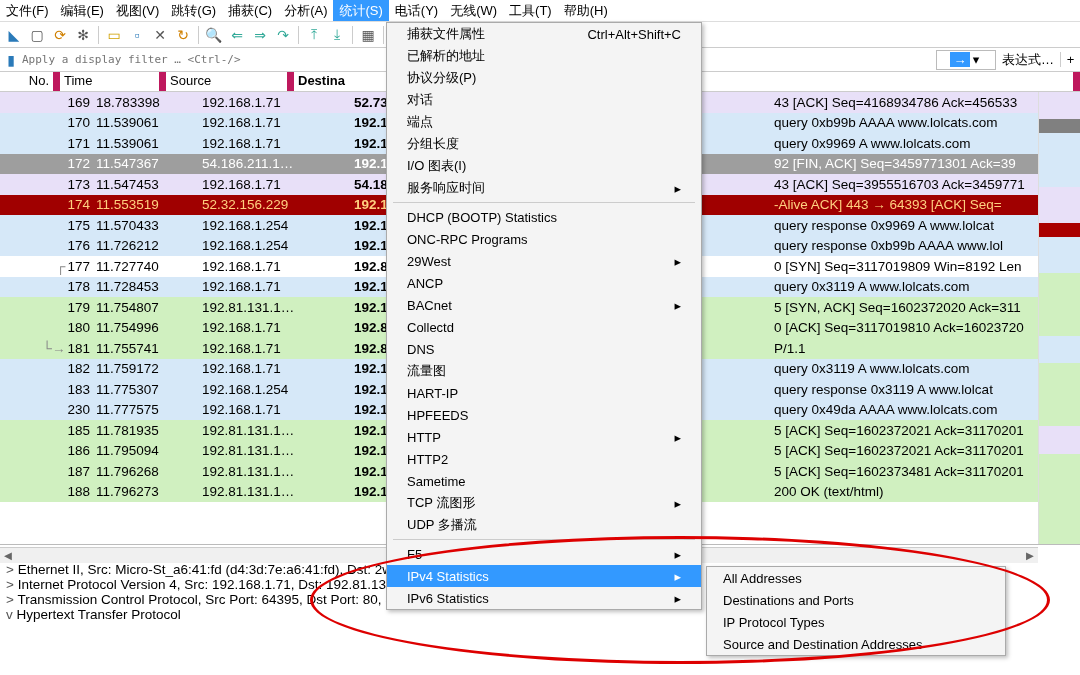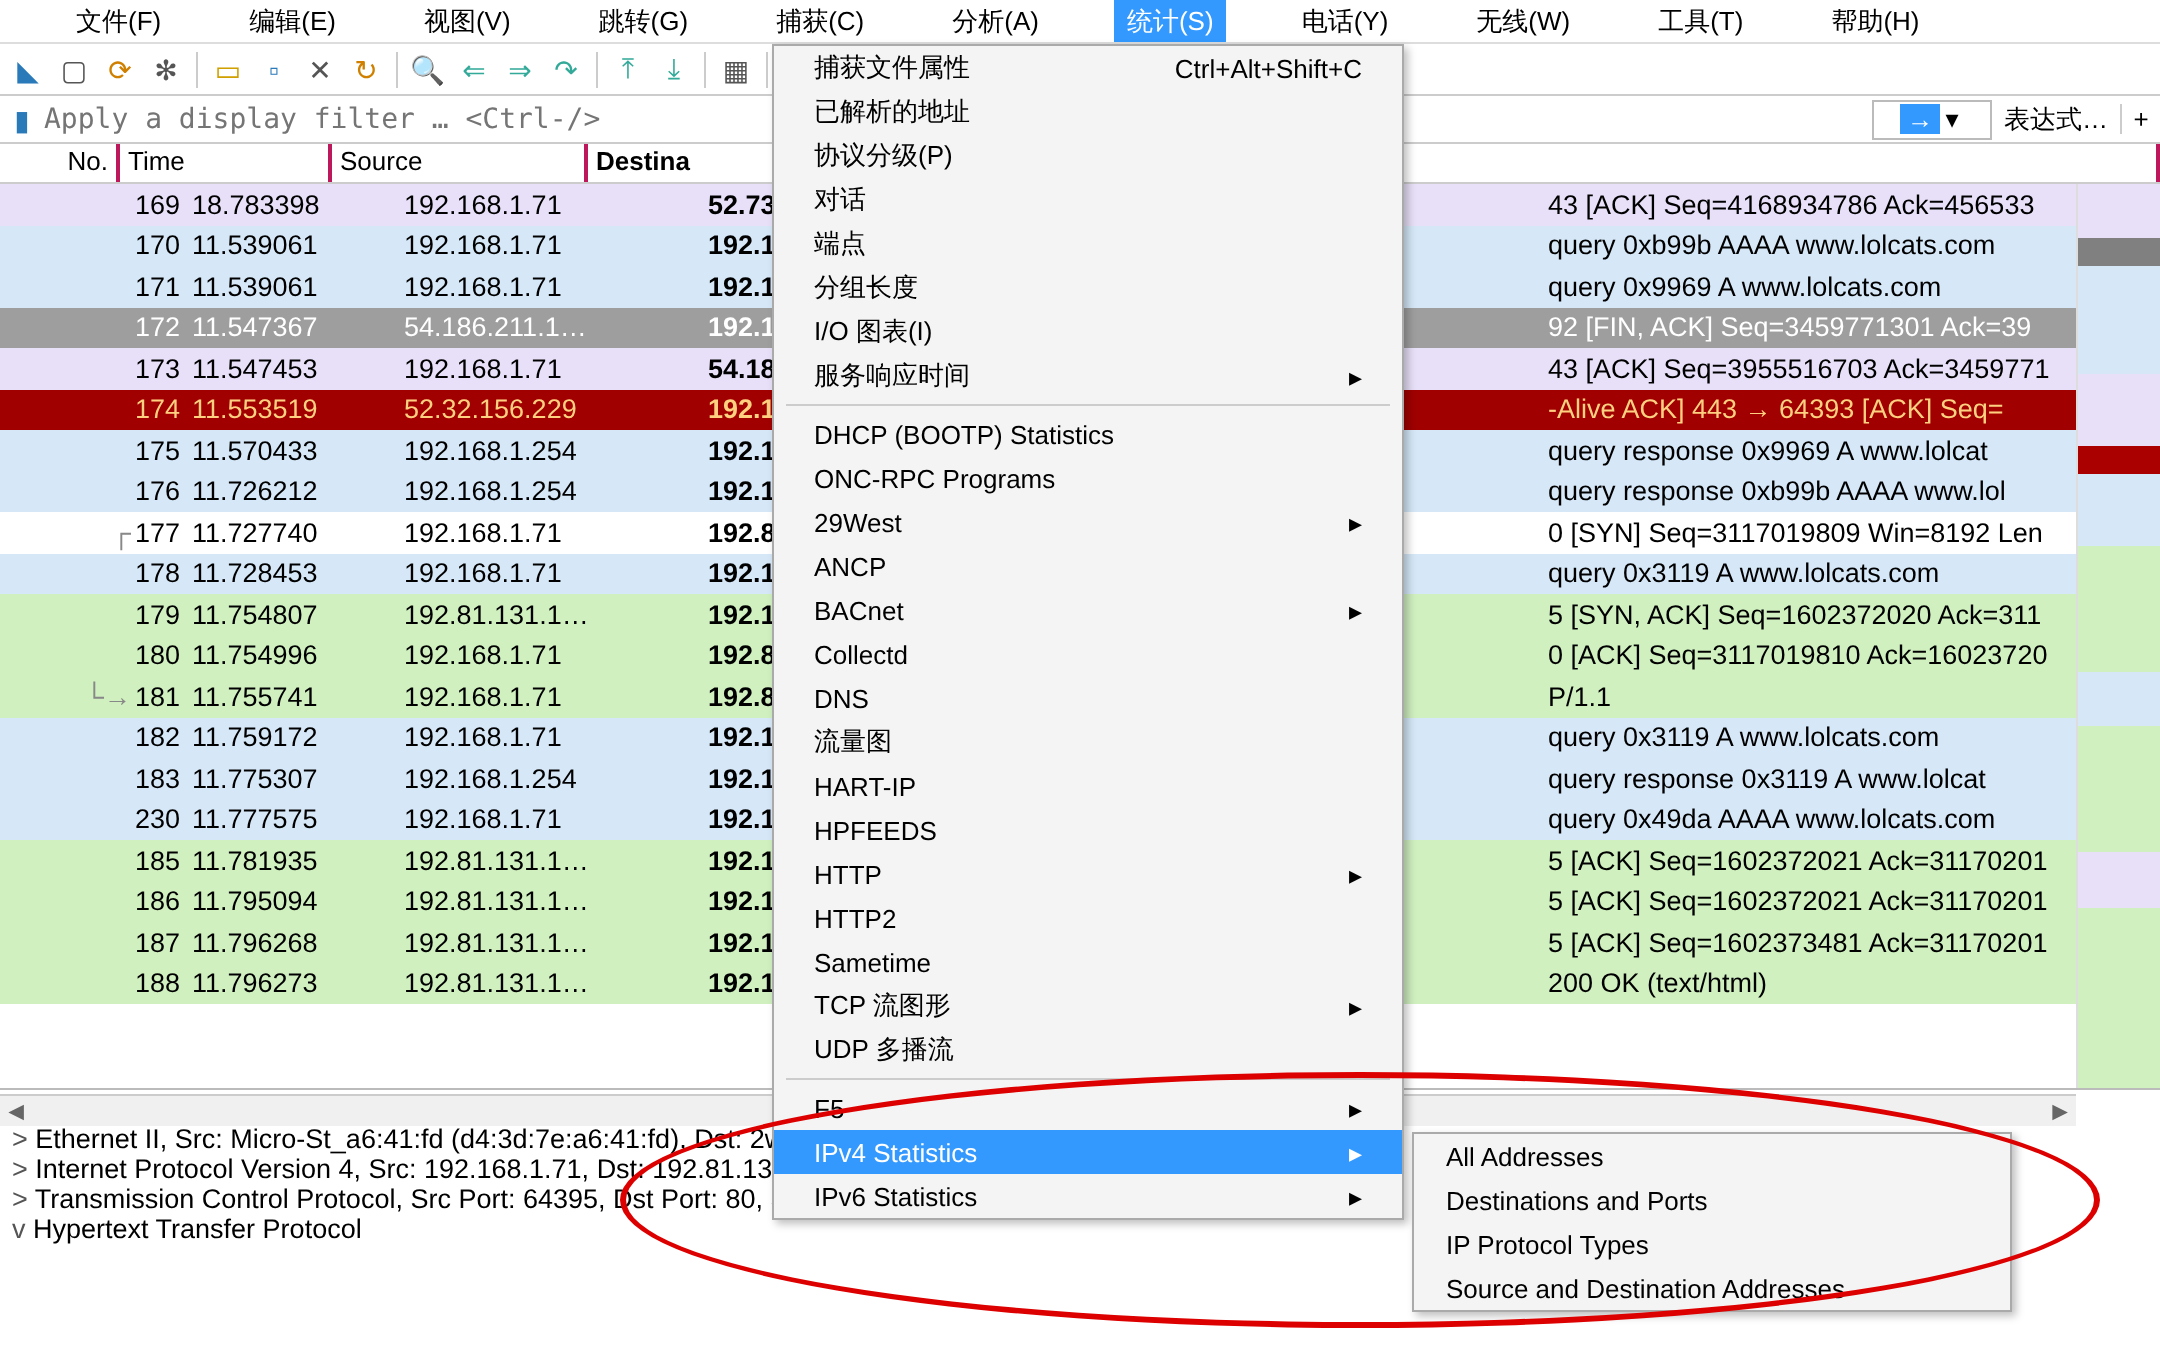--- a/index.html
+++ b/index.html
@@ -1,31 +1,31 @@
 <!DOCTYPE html>
 <html><head>
 <meta charset="utf-8">
 <style>
 * { margin: 0; padding: 0; box-sizing: border-box; font-family: "Segoe UI", "Microsoft YaHei", sans-serif; }
 body { width: 1080px; height: 675px; background: #fff; overflow: hidden; font-size: 13px; position: relative; }
 .menubar { display: flex; background: #fff; border-bottom: 1px solid #ddd; height: 22px; }
-.menubar span { padding: 2px 6px; cursor: default; margin-left: 32px; }
+.menubar span { padding: 2px 6px; cursor: default; }
 .menubar span.active { background: #3399ff; color: #fff; }
 .toolbar { display: flex; align-items: center; height: 26px; border-bottom: 1px solid #ccc; gap: 3px; padding: 0 4px; }
 .tool { width: 20px; height: 20px; display: flex; align-items: center; justify-content: center; font-size: 14px; color: #555; }
 .sep { width: 1px; height: 18px; background: #ccc; margin: 0 2px; }
 .filterbar { display: flex; align-items: center; height: 24px; border-bottom: 1px solid #ccc; }
 .filter-icon { width: 22px; display: flex; justify-content: center; color: #2a7ab9; font-size: 14px; }
-.filter-input { flex: 1; border: none; outline: none; font-family: Consolas, monospace; font-size: 14px; color: #a16207; }
+.filter-input { flex: 1; border: none; outline: none; font-family: Consolas, monospace; font-size: 11px; color: #a16207; }
 .expr-box { width: 60px; border: 1px solid #bbb; height: 20px; display:flex; align-items:center; justify-content:center; background:#fff; }
 .expr-arrow { background: #3399ff; color: #fff; width: 20px; display: flex; align-items: center; justify-content: center; }
 .expr-label { padding: 0 6px; }
 .plus-btn { width: 20px; text-align: center; border-left: 1px solid #ccc; }
 .pheader { display: flex; background: #fff; border-bottom: 1px solid #ccc; font-family: Consolas, monospace; font-size: 13px; height: 20px; }
-.pheader > div { border-right: 2px solid #be185d; padding: 1px 4px; overflow: hidden; white-space: nowrap; }
+.pheader > div { border-right: 7px solid #be185d; padding: 1px 4px; overflow: hidden; white-space: nowrap; }
 .col-no { width: 60px; text-align: right; padding-right: 6px; }
 .col-time { width: 106px; }
 .col-src { width: 128px; }
 .col-dst { width: 100px; font-weight: bold; }
 .col-info { flex: 1; }
 .packet-rows { height: 452px; overflow: hidden; position: relative; font-family: Consolas, monospace; font-size: 13.5px; }
 .row { display: flex; height: 20.5px; align-items: center; white-space: nowrap; }
 .row .col-no { width: 96px; text-align: right; padding-right: 6px; }
 .row .col-time { width: 106px; }
 .row .col-src { width: 128px; }

